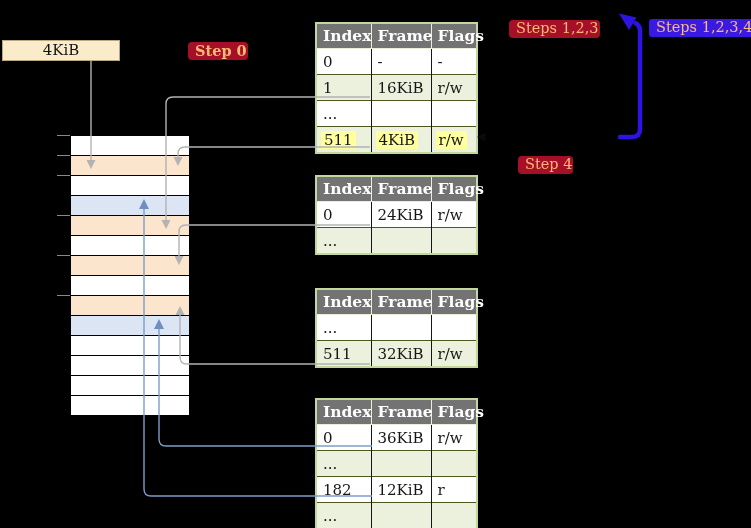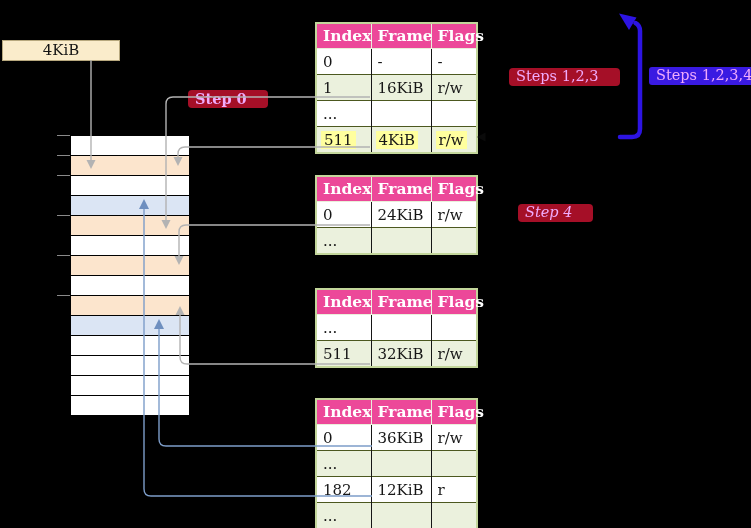--- a/index.html
+++ b/index.html
@@ -8,50 +8,50 @@
     font-family:"DejaVu Serif","Liberation Serif",serif; overflow:hidden;
   }
   
   .page-size-label {
     position:absolute; left:2px; top:40px; width:116px; height:19px;
     background:#faeccb; border:1px solid #b7a87e; color:#141414;
     font-size:15px; line-height:19px; text-align:center;
   }
   
   .badge {
-    position:absolute; color:#f0abfc; font-size:14.5px; line-height:17px;
-    padding:0 21px 1px 7px; border-radius:4px; white-space:nowrap;margin-top:48px;
+    position:absolute; color:#fdba74; font-size:14.5px; line-height:17px;
+    padding:0 1px 1px 7px; border-radius:4px; white-space:nowrap;
   }
   .badge-red  { background:#a50f27; }
   .badge-blue { background:#3a1ae2; border-radius:3px; }
   .pos-step0     { left:188px; top:42px;font-weight:bold; }
   .pos-steps123  { left:509px; top:20px; }
   .pos-steps1234 { left:649px; top:19px; }
-  .pos-step4     { left:518px; top:156px;font-style:italic; }
+  .pos-step4     { left:518px; top:156px; }
   
   .memory-stack {
     position:absolute; left:70px; top:135px; width:118px;
     border:1px solid #000; background:#fff;
   }
   .mem-row { height:19px; border-bottom:1px solid #000; }
   .mem-row:last-child { border-bottom:none; }
   .mem-white { background:#ffffff; }
   .mem-peach { background:#fce5cd; }
   .mem-blue  { background:#dbe5f4; }
   .tick { position:absolute; width:13px; height:0; border-top:1px solid #8a8a8a; }
   
   .pt-wrap { position:absolute; left:315px; width:163px; }
   .pt-t1 { top:22px; }  .pt-t2 { top:175px; }  .pt-t3 { top:288px; }  .pt-t4 { top:398px; }
   .pt-wrap table {
     border-collapse:collapse; table-layout:fixed; width:163px;
     border:2px solid #c3d69b; background:#fff;
   }
   .pt-wrap col.c-index { width:55px; } .pt-wrap col.c-frame { width:60px; } .pt-wrap col.c-flags { width:46px; }
   .pt-wrap th {
-    background:#ec4899; color:#fff; font-weight:bold; font-size:15.5px;
+    background:#737373; color:#fff; font-weight:bold; font-size:15.5px;
     text-align:left; padding:1px 0 2px 6px; height:21px;
     border-right:1px solid #e9efda; border-bottom:1px solid #e9efda;
   }
   .pt-wrap th:last-child { border-right:none; }
   .pt-wrap td {
     font-size:15px; color:#161616; padding:0 0 0 6px; height:25px;
     border-top:1px solid #4c581f; border-left:1px solid #161616;
     white-space:nowrap; overflow:hidden;
   }
   .pt-wrap td:first-child { border-left:none; }

